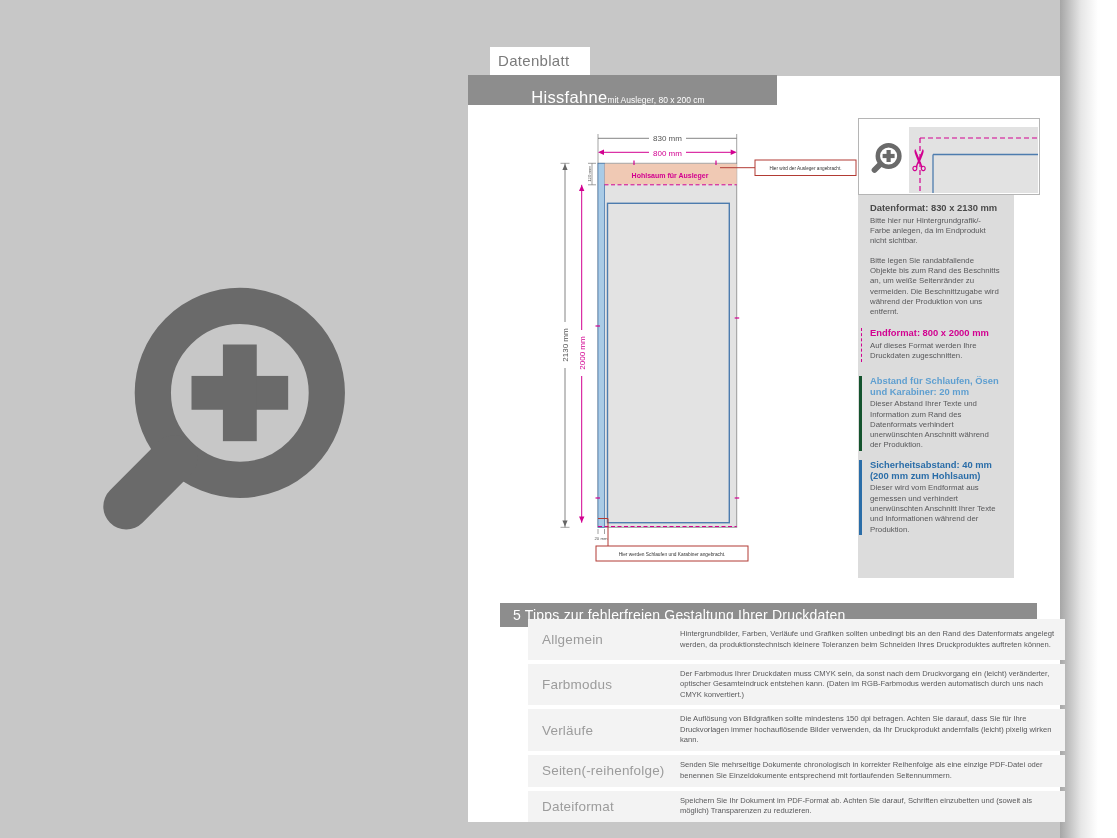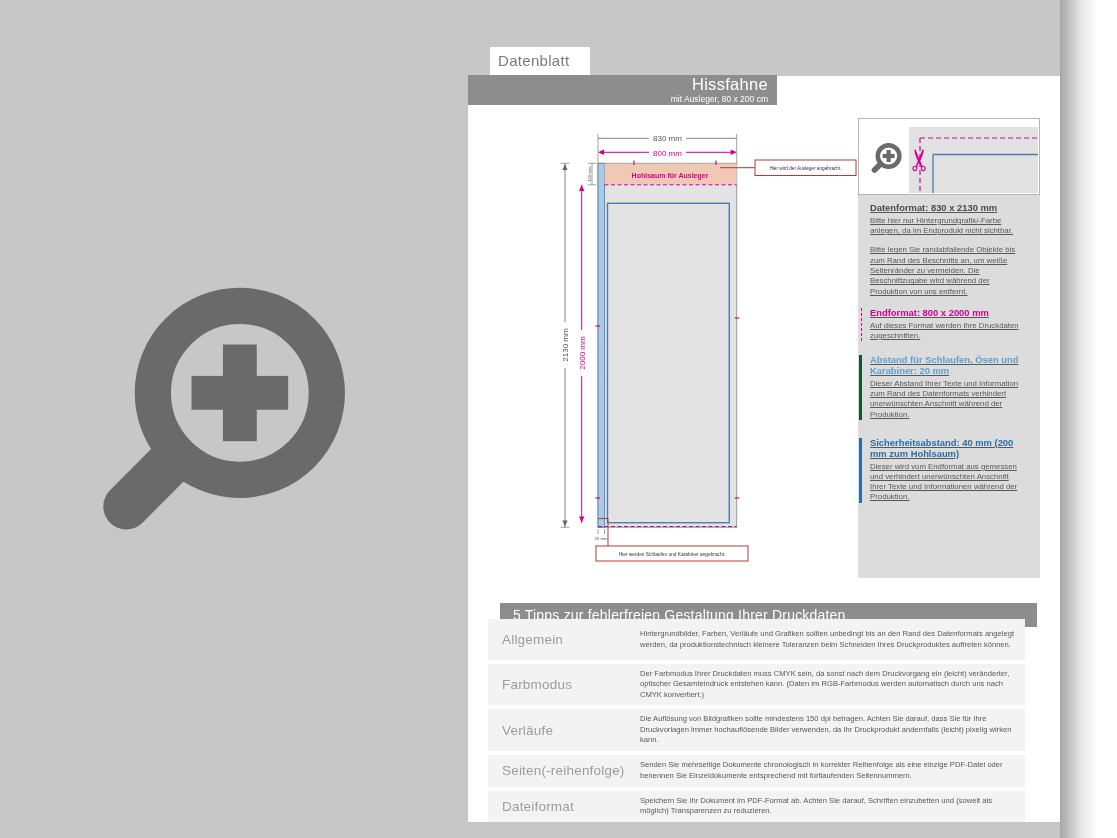--- a/index.html
+++ b/index.html
@@ -7,41 +7,41 @@
          font-family:"Liberation Sans",sans-serif;}
   .left-bg{position:absolute;left:0;top:0;width:468px;height:838px;background:#c7c7c7;}
   .big-zoom{position:absolute;left:90px;top:272px;width:290px;height:290px;color:#6a6a6a;}
   .top-band{position:absolute;left:468px;top:0;width:594px;height:76px;background:#c7c7c7;}
   .bottom-band{position:absolute;left:468px;top:822px;width:594px;height:16px;background:#c7c7c7;}
   .right-shadow{position:absolute;left:1060px;top:0;width:38px;height:838px;
         background:linear-gradient(90deg,#a6a6a6,#e6e6e6 55%,#ffffff);}
   .tab{position:absolute;left:490px;top:47px;width:100px;height:28px;background:#fff;color:#7b7b7b;
        font-size:15px;line-height:28px;padding-left:8px;box-sizing:border-box;letter-spacing:.3px;}
   .title-bar{position:absolute;left:468px;top:75px;width:309px;height:30px;background:#8d8d8d;color:#fff;
-       display:flex;flex-direction:column;align-items:flex-end;justify-content:center;
+       display:flex;flex-direction:row;align-items:flex-end;justify-content:center;
        padding-right:9px;box-sizing:border-box;}
   .title{font-size:16.5px;line-height:1;letter-spacing:.3px;}
   .subtitle{font-size:8.5px;margin-top:2px;}
   .diagram{position:absolute;left:550px;top:110px;}
   .diagram text, .detail-draw text{font-family:"Liberation Sans",sans-serif;}
   .detail-box{position:absolute;left:858px;top:118px;width:182px;height:77px;background:#fff;
        border:1px solid #b5b5b5;box-sizing:border-box;}
   .small-zoom{position:absolute;left:11px;top:22px;width:36px;height:36px;color:#6a6a6a;}
   .detail-draw{position:absolute;left:0;top:0;}
-  .info-panel{position:absolute;left:858px;top:195px;width:182px;height:383px;background:#dcdcdc;
-       box-sizing:border-box;padding:8px 14px 8px 12px;color:#58585a;font-size:7.8px;line-height:1.32;text-decoration:underline;}
+  .info-panel{position:absolute;left:858px;top:195px;width:156px;height:383px;background:#dcdcdc;
+       box-sizing:border-box;padding:8px 14px 8px 12px;color:#58585a;font-size:7.8px;line-height:1.32;}
   .h{font-weight:bold;font-size:9.4px;line-height:1.15;margin-bottom:2px;}
   .h-dark{color:#4a4a4a}.h-mag{color:#d20090}.h-lblue{color:#5f9fd0}.h-sblue{color:#2a6da8}
   .sec-end{border-left:1px dashed #d20090;margin-left:-9px;padding-left:8px;margin-top:11px;}
   .sec-abst{border-left:3px solid #14532d;margin-left:-11px;padding-left:8px;margin-top:14px;}
-  .sec-sich{border-left:3px solid #2a6da8;margin-left:-11px;padding-left:8px;margin-top:18px;}
+  .sec-sich{border-left:3px solid #2a6da8;margin-left:-11px;padding-left:8px;margin-top:9px;}
   .bleed{margin-top:9px;}
   .tips-bar{position:absolute;left:500px;top:603px;width:537px;height:24px;background:#8d8d8d;color:#fff;
        font-size:14px;line-height:24px;padding-left:13px;box-sizing:border-box;letter-spacing:.2px;}
-  .tips{position:absolute;left:488px;top:619px;width:537px;}
+  .tips{position:absolute;left:528px;top:619px;width:537px;}
   .row{display:flex;background:#f3f3f3;margin-bottom:4px;}
   .row-a{min-height:41px}.row-b{min-height:29px}.row-c{min-height:32px}
   .lab{width:152px;padding-left:14px;font-size:13.5px;color:#9c9c9c;display:flex;align-items:center;
        box-sizing:border-box;flex:none;letter-spacing:.2px;}
   .txt{flex:1;font-size:7.6px;color:#58585a;line-height:1.38;padding:5px 10px 5px 0;
        display:flex;align-items:center;}
 </style>
 </head>
 <body>
 

